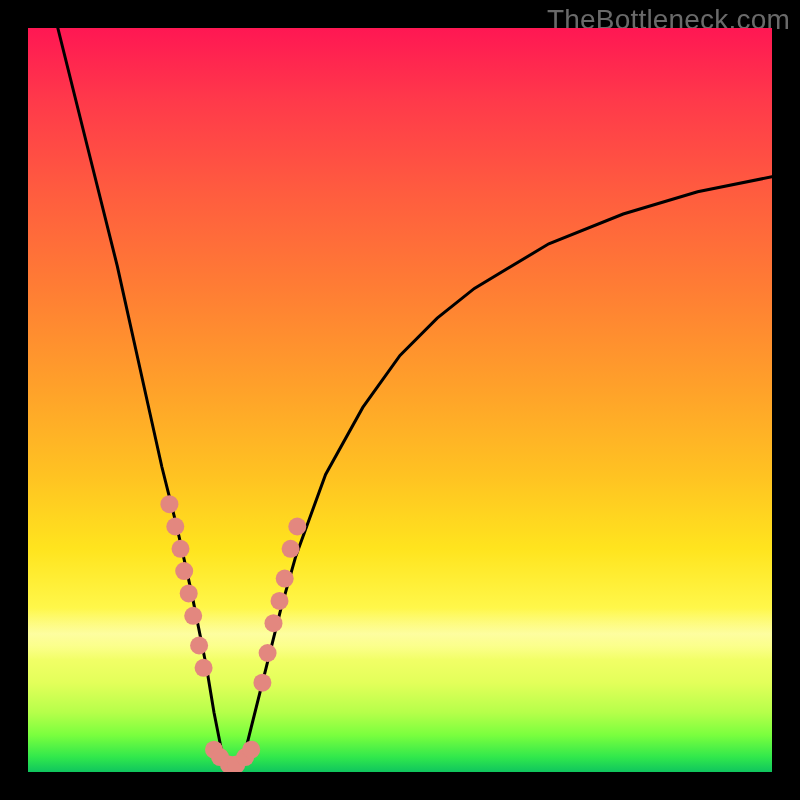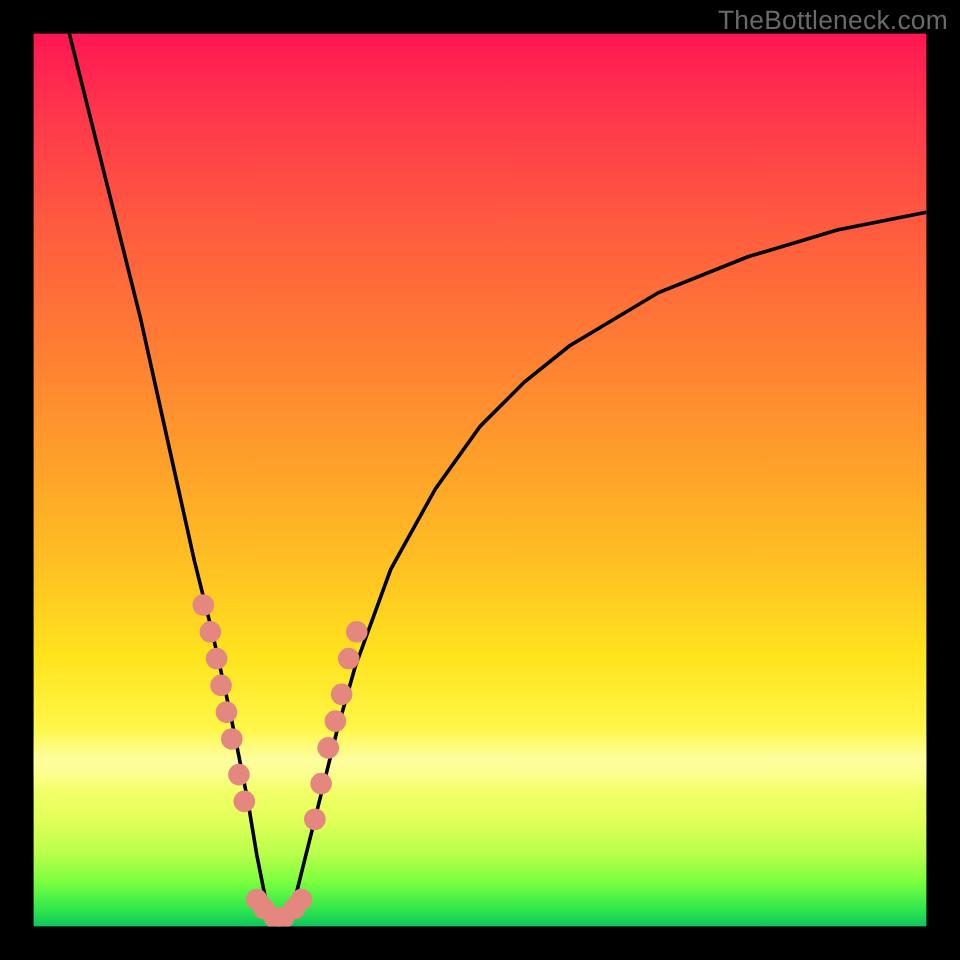--- a/index.html
+++ b/index.html
@@ -55,21 +55,21 @@
       rgba(255,255,180,0) 0%,
       rgba(255,255,210,0.55) 50%,
       rgba(255,255,180,0) 100%
     );
   }
   .attribution {
     position: absolute;
     top: 4px;
     right: 10px;
     color: #6a6a6a;
-    font-size: 22px;
+    font-size: 28px;
     font-weight: 500;
     letter-spacing: 0.2px;
   }
   svg.curve {
     position: absolute;
     left: 0;
     top: 0;
     width: 744px;
     height: 744px;
     pointer-events: none;

